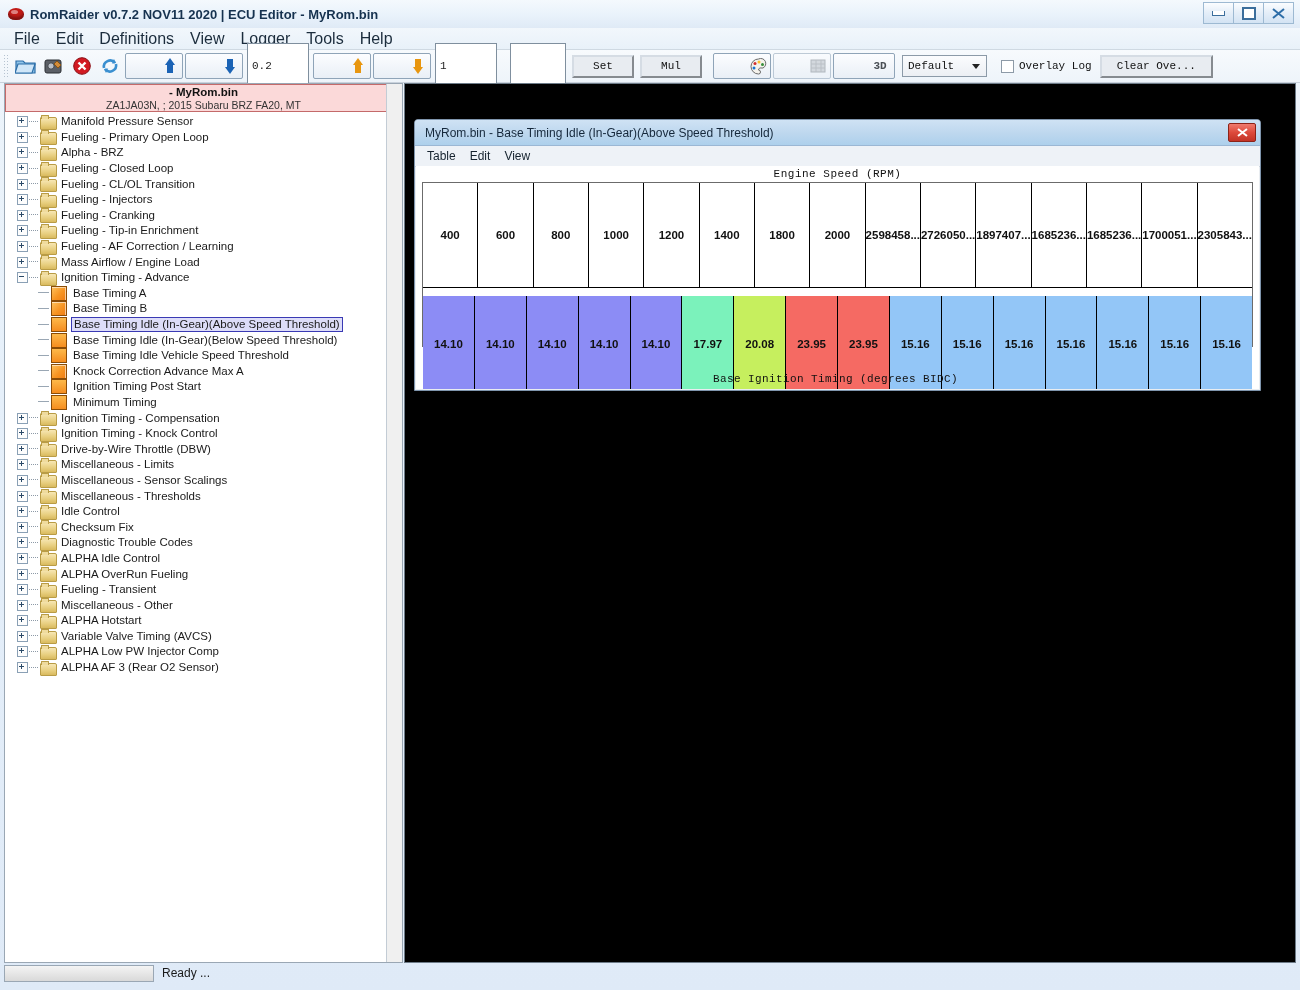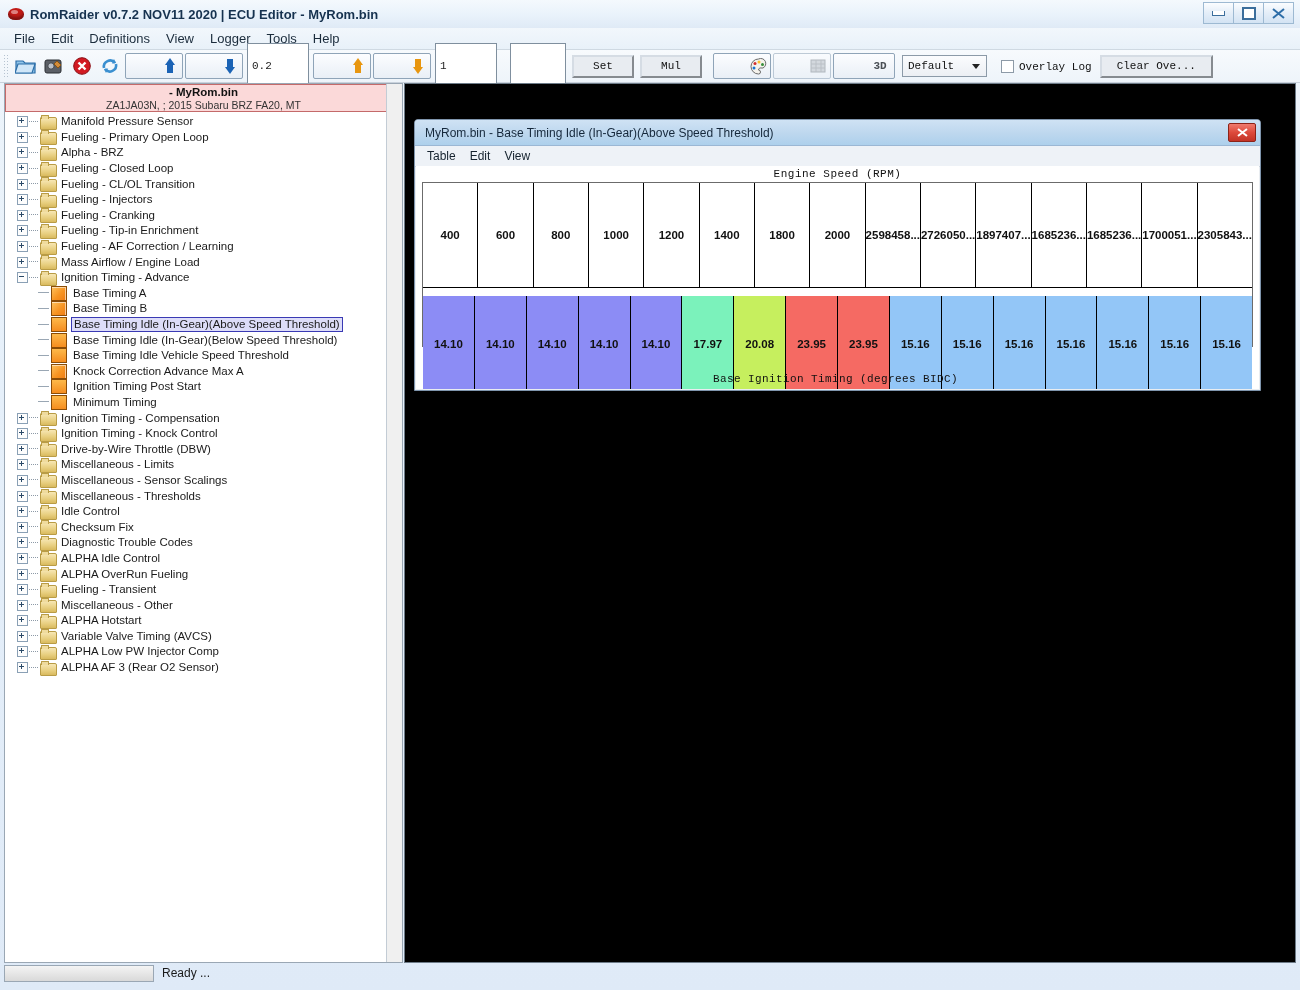--- a/index.html
+++ b/index.html
@@ -55,21 +55,21 @@
   .winbtn .minglyph { width: 11px; height: 4px; border: 1px solid #3b6e9c; border-top:none; background: #fff;}
   .winbtn .maxglyph { width: 10px; height: 9px; border: 2px solid #3b6e9c; background:#fff;}
   
   #menubar {
     position: absolute; left: 0; top: 28px; width: 1300px; height: 21px;
     background: linear-gradient(180deg,#f2f7fc 0%, #e8f1f9 100%);
     display: flex; align-items: center;
     border-bottom: 1px solid #cfd9e2;
   }
   .menu-item {
-    font-size: 13px; color: #1b2c3c; padding: 2px 8px;
+    font-size: 16px; color: #1b2c3c; padding: 2px 8px;
     white-space: nowrap;
   }
   .menu-item:first-child { margin-left: 6px; }
   
   #toolbar {
     position: absolute; left: 0; top: 50px; width: 1300px; height: 32px;
     background: linear-gradient(180deg,#f7fafd 0%, #eef4fa 100%);
     display: flex; align-items: center;
     border-bottom: 1px solid #c9d2dc;
   }
@@ -100,21 +100,21 @@
     background: linear-gradient(180deg,#fbfcfe 0%,#eceff4 100%);
     font-family: "Liberation Mono", monospace; font-size: 11px;
     color: #111; display: flex; align-items: center;
     padding-left: 5px; margin: 0 6px; position: relative;
   }
   .tb-sel .caret {
     position: absolute; right: 6px; top: 8px;
     border-left: 4px solid transparent; border-right: 4px solid transparent;
     border-top: 5px solid #222;
   }
-  .tb-check { display: flex; align-items: flex-end; margin-left: 8px; }
+  .tb-check { display: flex; align-items: center; margin-left: 8px; }
   .tb-check .box { width: 11px; height: 11px; border: 1px solid #8d9aa7; background: #fff; margin-right: 5px;}
   .tb-check .lbl { font-family: "Liberation Mono", monospace; font-size: 11px; color: #111; }
   .arrow-up-blue { position: relative; width: 18px; height: 18px; }
   .arrow-up-blue:before { content:""; position:absolute; left:4px; top:1px;
     border-left:5px solid transparent;border-right:5px solid transparent;border-bottom:7px solid #1b63b5; }
   .arrow-up-blue:after { content:""; position:absolute; left:6px; top:8px; width:6px; height:8px; background:#1b63b5;}
   .arrow-dn-blue { position: relative; width: 18px; height: 18px; }
   .arrow-dn-blue:before { content:""; position:absolute; left:4px; bottom:1px;
     border-left:5px solid transparent;border-right:5px solid transparent;border-top:7px solid #1b63b5; }
   .arrow-dn-blue:after { content:""; position:absolute; left:6px; top:2px; width:6px; height:8px; background:#1b63b5;}

